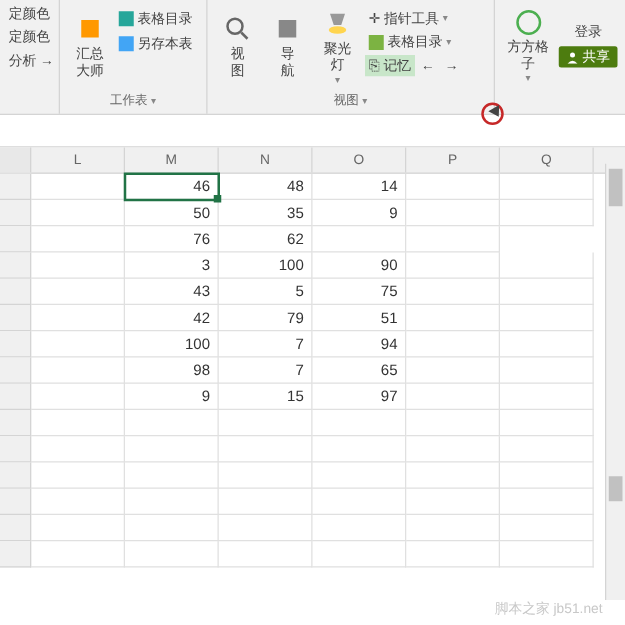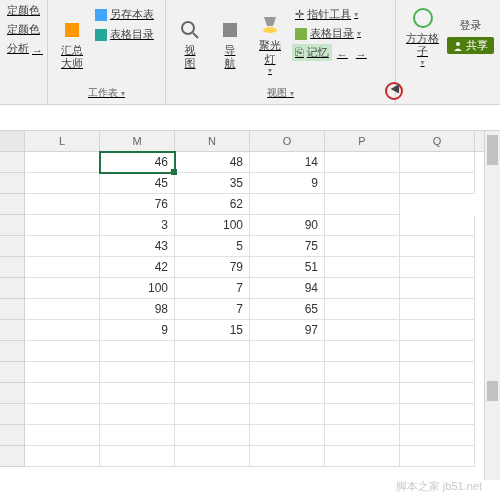--- a/index.html
+++ b/index.html
@@ -1,17 +1,17 @@
 <!DOCTYPE html>
 <html><head>
 <meta charset="utf-8">
 <style>
 * { margin: 0; padding: 0; box-sizing: border-box; font-family: "Microsoft YaHei", Arial, sans-serif; }
 body { background: #fff; width: 500px; height: 500px; overflow: hidden; position: relative; }
-.ribbon { background: #f1f1f1; border-bottom: 1px solid #d4d4d4; height: 105px; display: flex; text-decoration: underline; }
+.ribbon { background: #f1f1f1; border-bottom: 1px solid #d4d4d4; height: 92px; display: flex; }
 .ribbon-group { border-right: 1px solid #d4d4d4; padding: 2px 4px; display: flex; flex-direction: column; }
 .ribbon-group-top { flex: 1; display: flex; flex-direction: column; gap: 2px; }
 .ribbon-group-label { font-size: 10px; color: #666; text-align: center; padding: 2px 0; }
 .ribbon-item { font-size: 11px; color: #444; padding: 1px 3px; white-space: nowrap; display: flex; align-items: center; gap: 3px; }
 .ribbon-item.highlighted { background: #c8e6c9; }
 .bigbtn { display: flex; flex-direction: column; align-items: center; justify-content: center; padding: 2px 6px; }
 .bigbtn .icon { width: 28px; height: 28px; display: flex; align-items: center; justify-content: center; }
 .bigbtn .lbl { font-size: 11px; color: #444; text-align: center; line-height: 1.2; }
 .top-right { position: absolute; top: 0; right: 0; display: flex; gap: 4px; padding: 18px 6px; font-size: 11px; color: #444; align-items: center; flex-direction: column; }
 .share { background: #4d7c0f; color: #fff; padding: 1px 6px; border-radius: 2px; display: flex; align-items: center; gap: 3px; }
@@ -70,26 +70,26 @@
     <div class="group-row" style="flex:1">
       <div class="bigbtn">
         <span class="icon">
             <span class="icon-box orange"></span>
           </span>
         <span class="lbl" style="white-space:pre">汇总
 大师</span>
       </div>
       <div style="display:flex;flex-direction:column;gap:3px;padding-top:4px">
         <div class="ribbon-item">
+            <span class="icon-box teal" style="width:12px;height:12px"></span>
+            <span>表格目录</span>
+          </div>
+        <div class="ribbon-item">
             <span class="icon-box blue" style="width:12px;height:12px"></span>
             <span>另存本表</span>
-          </div>
-        <div class="ribbon-item">
-            <span class="icon-box teal" style="width:12px;height:12px"></span>
-            <span>表格目录</span>
           </div>
       </div>
     </div>
     <div class="ribbon-group-label"><span>工作表</span> <span class="dd">▾</span></div>
   </div>
   <div class="ribbon-group" style="width:230px">
     <div style="flex:1;display:flex">
       <div class="bigbtn">
           <span class="icon">
             <svg width="22" height="22" viewBox="0 0 22 22">
@@ -175,21 +175,21 @@
         <div class="cell"></div>
         <div class="cell selected">46</div>
         <div class="cell">48</div>
         <div class="cell">14</div>
         <div class="cell"></div>
         <div class="cell"></div>
       </div>
       <div class="row">
         <div class="row-header"></div>
         <div class="cell"></div>
-        <div class="cell">45</div>
+        <div class="cell">50</div>
         <div class="cell">35</div>
         <div class="cell">9</div>
         <div class="cell"></div>
         <div class="cell"></div>
       </div>
       <div class="row">
         <div class="row-header"></div>
         <div class="cell"></div>
         <div class="cell">76</div>
         <div class="cell">62</div>

